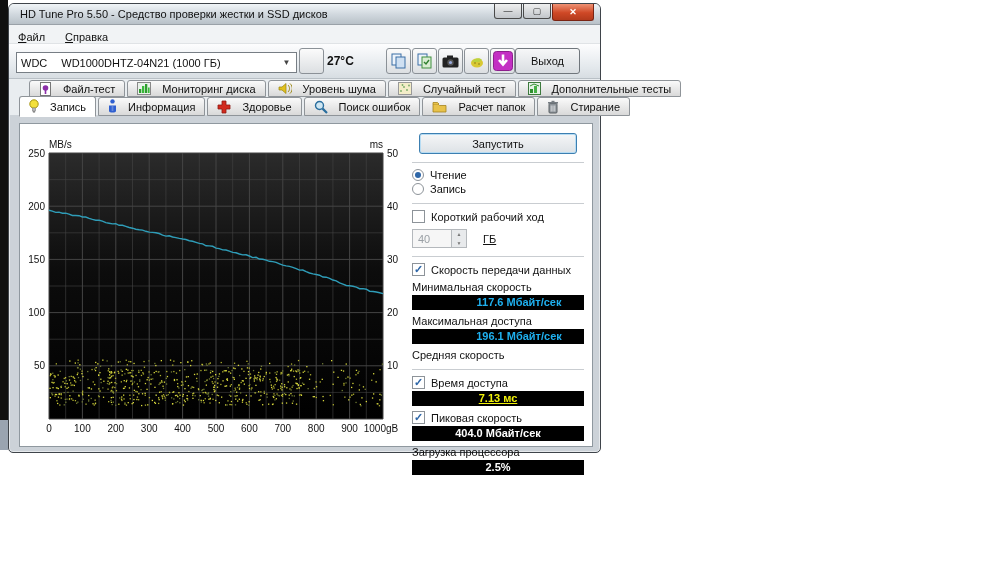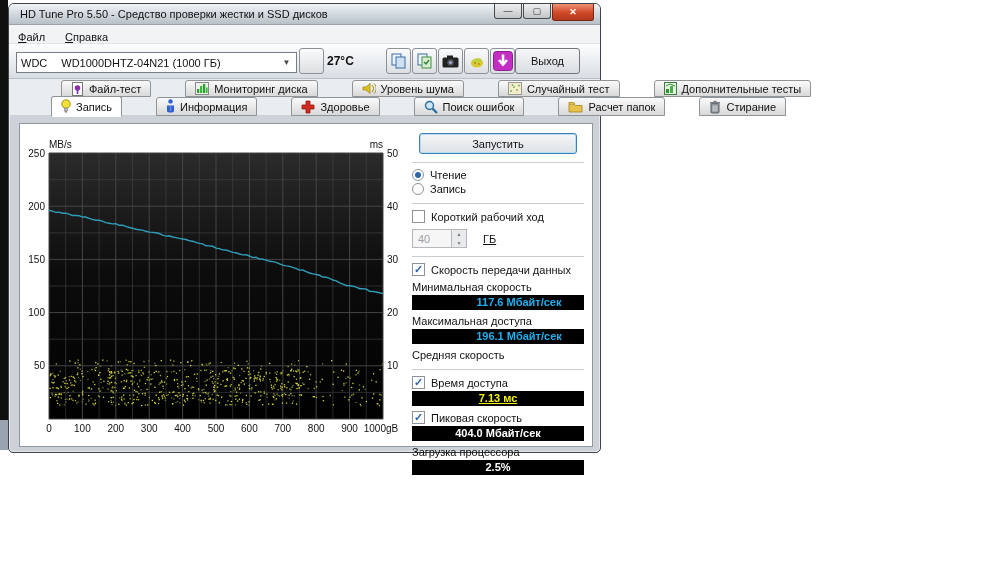--- a/index.html
+++ b/index.html
@@ -50,23 +50,23 @@
   .temp { position:absolute; left:318px; top:10px; font-size:12px; font-weight:bold; color:#111; }
   .exit-btn { position:absolute; right:20px; top:4px; width:65px; height:26px;
               border:1px solid #70767c; border-radius:3px;
               background:linear-gradient(#f6f7f8,#d9dde1);
               font-size:11px; color:#111; display:flex; align-items:center; justify-content:center; }
 
   
   .tabs-wrap { position:relative; height:36px; background:#e9edf0; }
   .tabrow1 { position:absolute; left:20px; top:1px; height:17px; display:flex; }
   .tabrow2 { position:absolute; left:10px; top:18px; height:19px; display:flex; z-index:2; }
-  .tab { display:inline-flex; align-items:center; gap:5px; padding:0 9px; margin-right:2px;
+  .tab { display:inline-flex; align-items:center; gap:11px; padding:0 9px; margin-right:2px;
          font-size:11px; color:#111; border:1px solid #8f9499; border-radius:3px 3px 0 0;
-         background:linear-gradient(#fafafa,#d9d9d9); height:100%; white-space:nowrap;margin-left:32px; }
+         background:linear-gradient(#fafafa,#d9d9d9); height:100%; white-space:nowrap; }
   .tab.active { background:#fff; height:21px; margin-top:-1px; border-bottom:1px solid #fff; z-index:3; }
   .tab-icon svg { display:block; }
 
   
   .page { position:absolute; left:10px; top:119px; width:574px; height:324px;
           background:#fff; border:1px solid #8f989f; z-index:1; }
 
   #chart-svg { position:absolute; left:0; top:0; }
 
   

